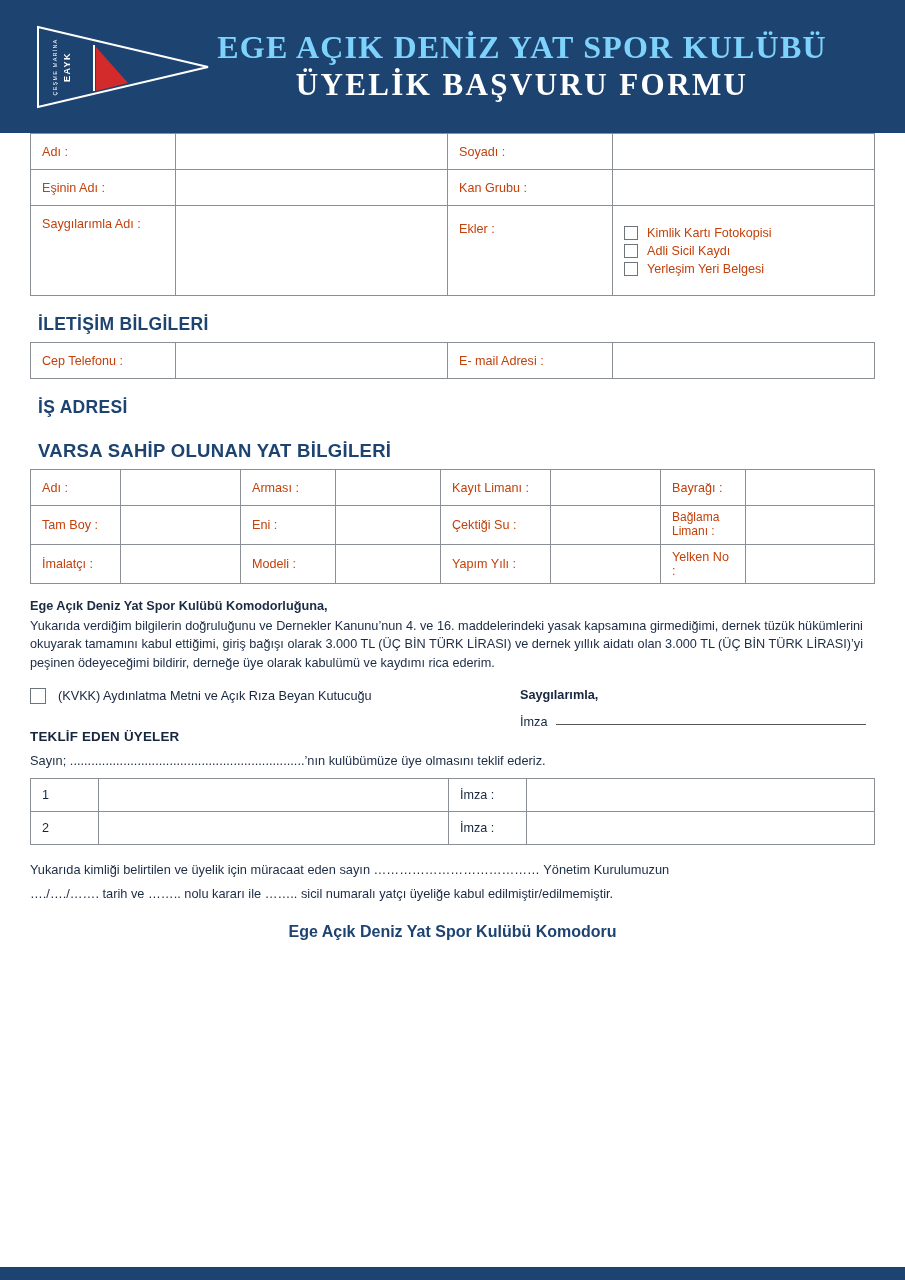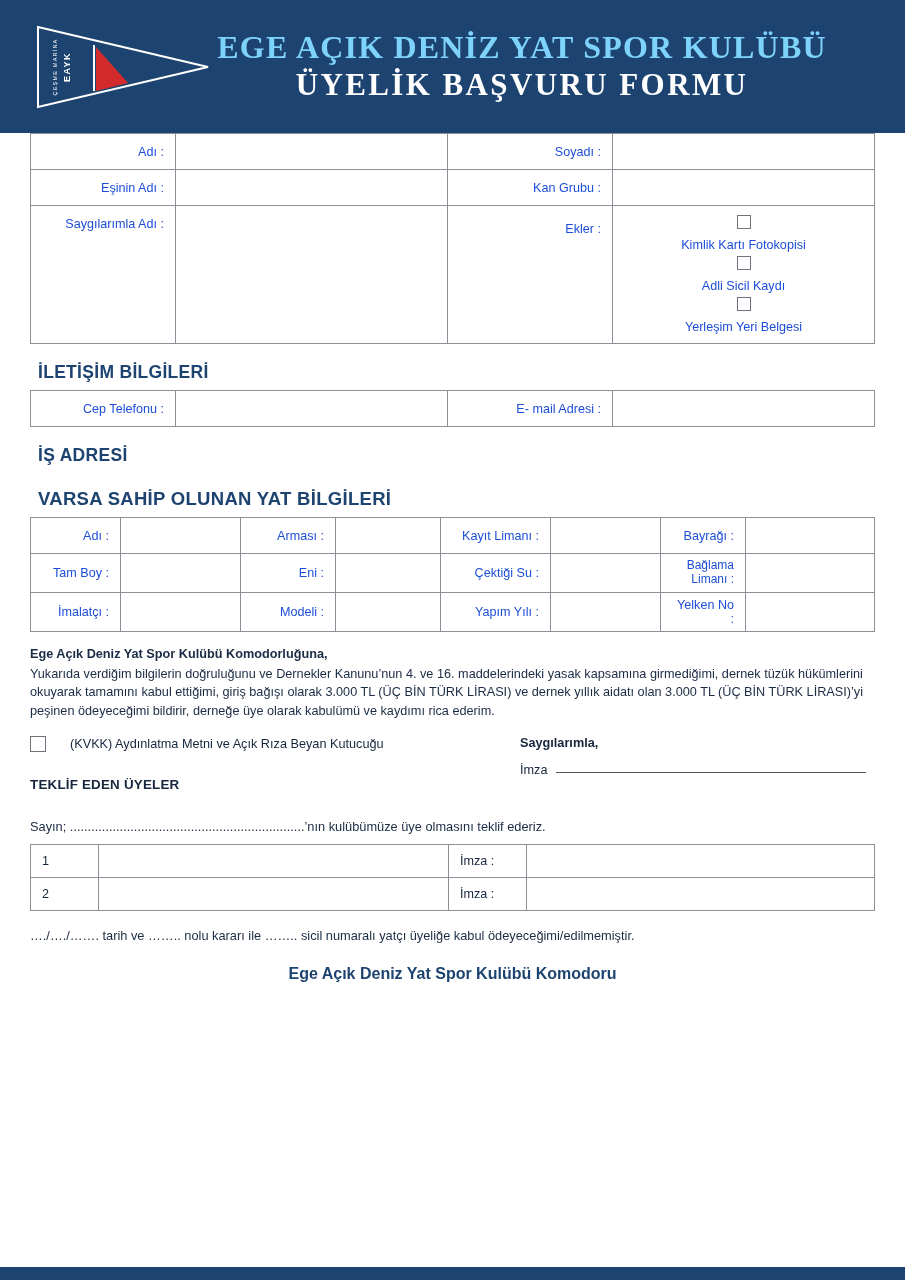--- a/index.html
+++ b/index.html
@@ -76,35 +76,33 @@
   table.grid {
     border-collapse: collapse;
     width: 100%;
     table-layout: fixed;
   }
   table.grid td {
     border: 1px solid #8a8f96;
     height: 36px;
     padding: 5px 11px;
     font-size: 12.6px;
-    color: #1d4ed8;
+    color: #c2410c;
     vertical-align: middle;
-    text-align: right;
   }
   td.lbl { color:#2f2f2f; }
   td.fill { background:#fff; }
 
   
   .cbrow {
     display: flex;
     align-items: center;
     gap: 9px;
     margin: 4px 0;
     font-size: 12.6px;
-    flex-direction: column;
   }
   .cbox {
     width: 14px; height: 14px;
     border: 1px solid #6e747c;
     background: #fff;
     flex: 0 0 auto;
     display:inline-block;
   }
 
   
@@ -116,42 +114,42 @@
   }
   .decl p { margin: 0 0 0 0; }
   .decl .head { font-weight: bold; margin-bottom: 2px; }
 
   .kvkk-row {
     display:flex;
     align-items:flex-start;
     margin-top: 16px;
     font-size: 12.7px;
   }
-  .kvkk-left { display:flex; align-items:center; gap:24px; width: 490px;}
+  .kvkk-left { display:flex; align-items:center; gap:12px; width: 490px;}
   .kvkk-left .cbox { width:16px; height:16px; }
   .kvkk-right { font-size: 12.7px; }
   .kvkk-right .saygi { font-weight: bold; margin-bottom: 13px; }
   .imza-line { display:flex; align-items:flex-end; gap:8px; }
   .imza-line .line {
     display:inline-block;
     width: 310px;
     border-bottom: 1px solid #555;
     height: 1px;
     margin-bottom: 4px;
   }
 
   .teklif-title {
     color: #16263d;
     font-weight: bold;
     font-size: 13.4px;
     letter-spacing: .2px;
   }
   .sayin {
     font-size: 12.8px;
-    margin-top: 27px;
+    margin-top: 9px;
     margin-bottom: 10px;
     color:#1b2b44;
   }
   table.sign { border-collapse: collapse; width:100%; table-layout: fixed; }
   table.sign td {
     border: 1px solid #8a8f96;
     height: 33px;
     padding: 4px 11px;
     font-size: 12.6px;
     vertical-align: middle;
@@ -346,20 +344,21 @@
         <tr>
           <td>2</td>
           <td class="fill"></td>
           <td>İmza :</td>
           <td class="fill"></td>
         </tr>
       </tbody>
     </table>
 
     <div class="footnote">
-      <div>…./…./……. tarih ve …….. nolu kararı ile …….. sicil numaralı yatçı üyeliğe kabul ödeyeceğimi/edilmemiştir.</div>
+      <div>Yukarıda kimliği belirtilen ve üyelik için müracaat eden sayın ………………………………… Yönetim Kurulumuzun</div>
+      <div>…./…./……. tarih ve …….. nolu kararı ile …….. sicil numaralı yatçı üyeliğe kabul edilmiştir/edilmemiştir.</div>
     </div>
 
     <div class="komodor">Ege Açık Deniz Yat Spor Kulübü Komodoru</div>
   </div>
 
   <div class="bottombar"></div>
 </div>
 
 </body></html>

